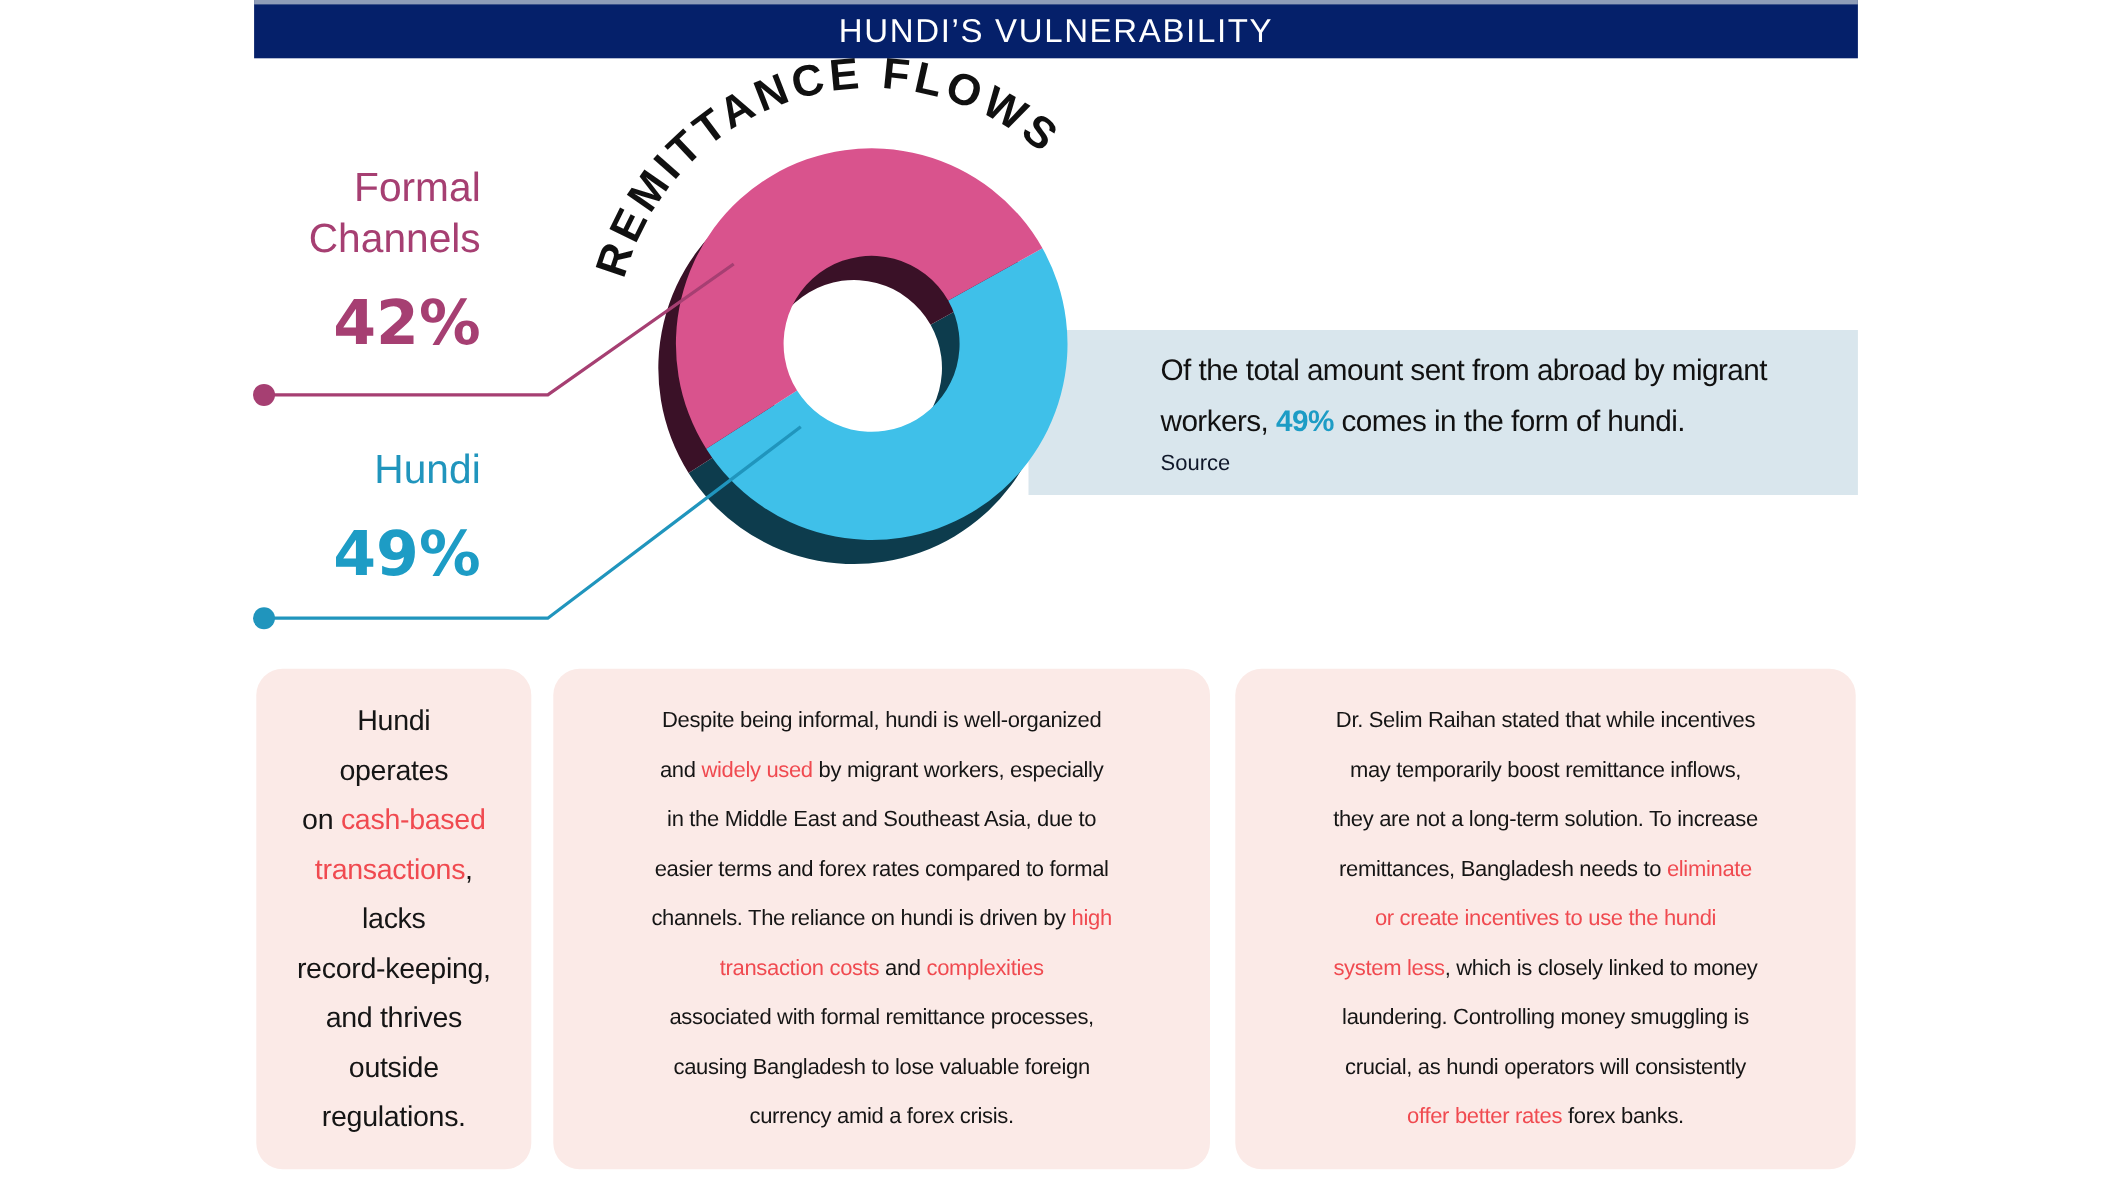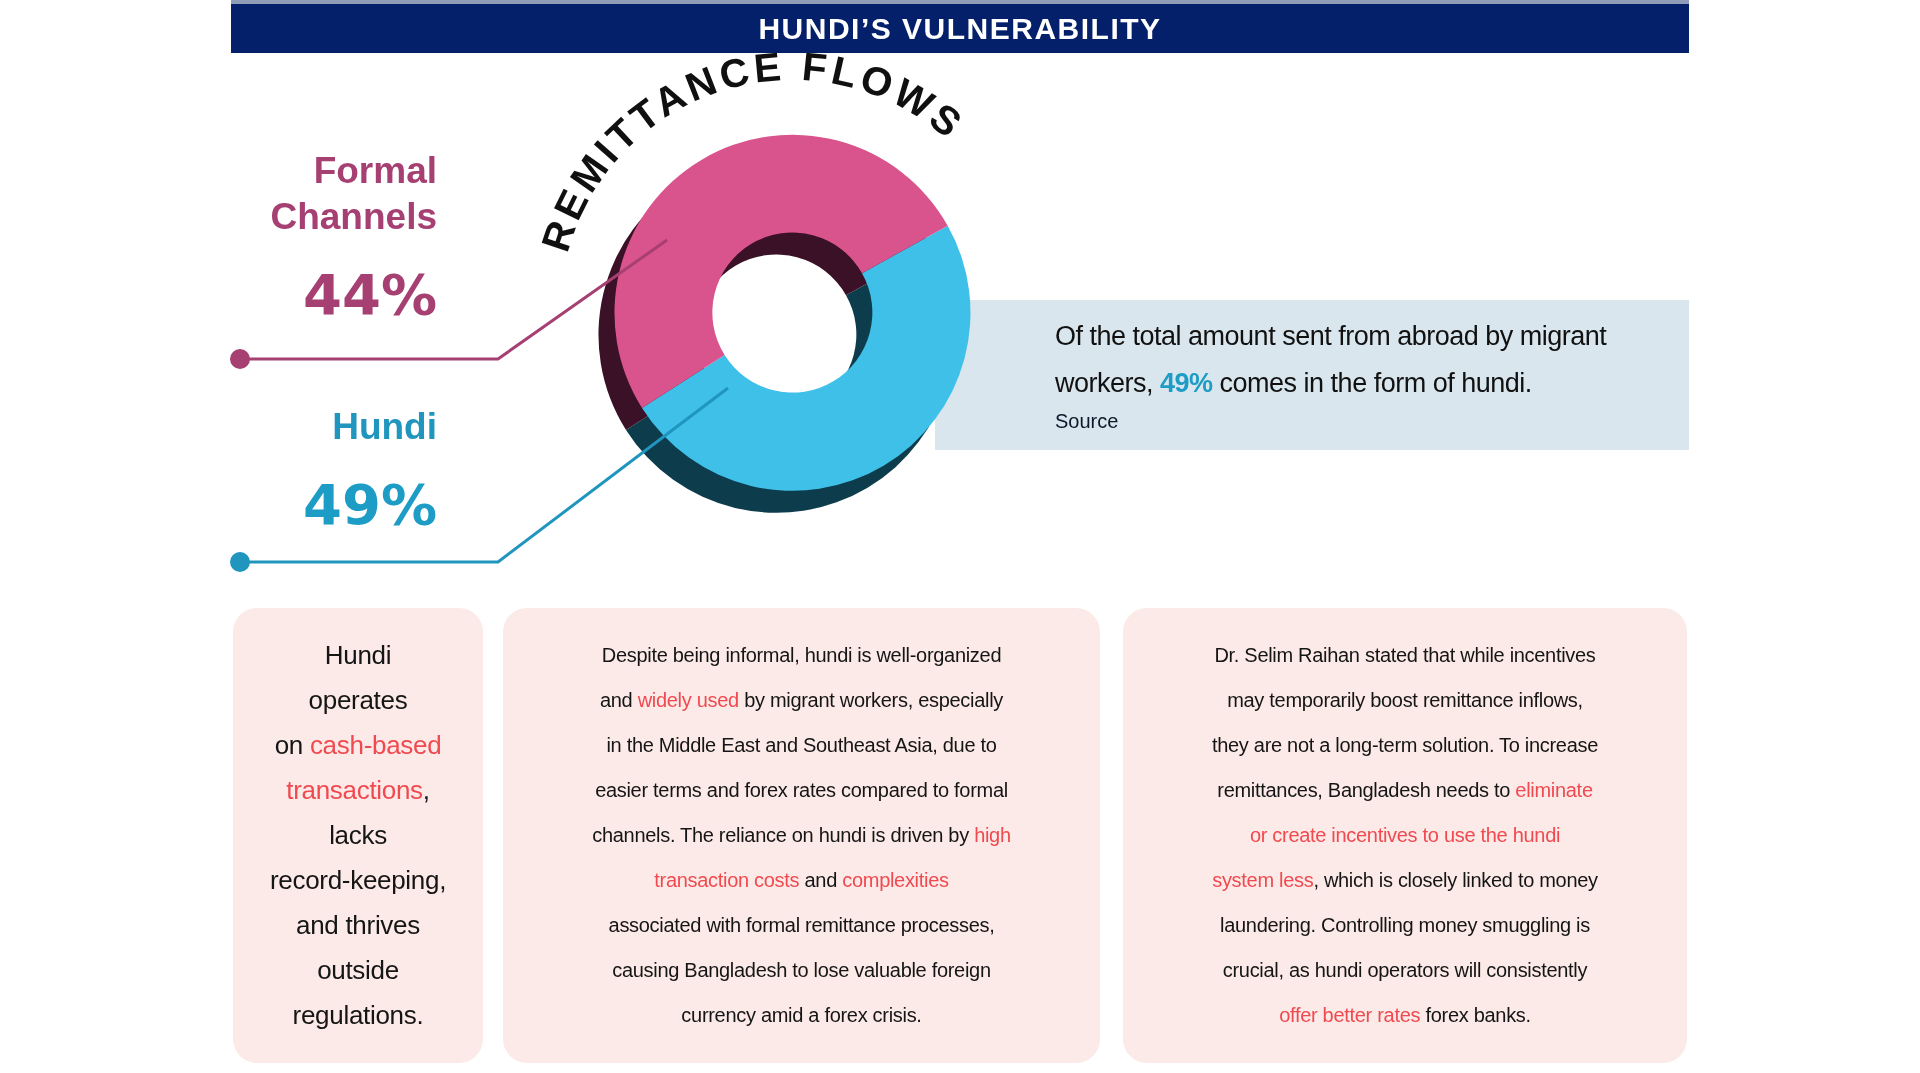--- a/index.html
+++ b/index.html
@@ -7,39 +7,39 @@
     position:relative;width:1920px;height:1073px;overflow:hidden;
     font-family:"Liberation Sans",sans-serif;color:#111;background:#ffffff;
   }
   
   .topbar{
     position:absolute;left:231px;top:0;width:1458px;height:53px;
     background:#05206a;border-top:4px solid #8f9db8;box-sizing:border-box;
     display:flex;align-items:center;justify-content:center;z-index:4;
   }
   .topbar h1{
-    margin:0;color:#ffffff;font-size:30px;font-weight:bold;letter-spacing:1.5px;
+    margin:0;color:#ffffff;font-size:30px;font-weight:normal;letter-spacing:1.5px;
   }
   
   .callout{
     position:absolute;left:935px;top:300px;width:754px;height:150px;
     background:#d9e6ed;z-index:1;box-sizing:border-box;
     padding:13px 42px 0 120px;
   }
   .callout-text{
     margin:0;font-size:27px;line-height:47px;letter-spacing:-0.5px;
     white-space:pre-line;color:#111;
   }
   .callout .hl{color:#1d9cc5;font-weight:bold;}
   .callout-source{font-size:20px;margin-top:3px;color:#0f172a;}
   
   .legend-name,.legend-pct{
     position:absolute;right:1483px;text-align:right;z-index:2;white-space:pre-line;
   }
-  .legend-name{font-size:37px;font-weight:bold;line-height:46px;}
+  .legend-name{font-size:37px;font-weight:normal;line-height:46px;}
   .legend-name.formal{top:148px;width:175px;color:#a63f72;}
   .legend-name.hundi{top:404px;width:175px;color:#2095bd;}
   .legend-pct{font-family:"DejaVu Sans","Liberation Sans",sans-serif;font-size:56px;font-weight:bold;}
   .legend-pct.formal-pct{top:262px;color:#a63f72;}
   .legend-pct.hundi-pct{top:472px;color:#1d9cc5;}
   
   .chart-svg{
     position:absolute;left:0;top:0;width:1920px;height:1073px;z-index:3;
     pointer-events:none;
   }
@@ -75,21 +75,21 @@
     <h1>HUNDI’S VULNERABILITY</h1>
   </header>
 
   <div class="callout">
     <p class="callout-text"><span>Of the total amount sent from abroad by migrant
 workers, </span><span class="hl">49%</span><span> comes in the form of hundi.</span></p>
     <div class="callout-source">Source</div>
   </div>
 
   <div class="legend-name formal">Formal Channels</div>
-  <div class="legend-pct formal-pct">44%</div>
+  <div class="legend-pct formal-pct">42%</div>
   <div class="legend-name hundi">Hundi</div>
   <div class="legend-pct hundi-pct">49%</div>
 
   <svg class="chart-svg" viewBox="0 0 1920 1073" aria-hidden="true">
     <g id="donut-layers">
         <path d="M947.7,225.7 A178 178 0 0 1 642.0,407.9 L724.6,355.1 A80 80 0 0 0 862.0,273.2 Z" fill="#0d3c4d" transform="translate(-16 22)"></path>
         <path d="M642.0,407.9 A178 178 0 1 1 947.7,225.7 L862.0,273.2 A80 80 0 1 0 724.6,355.1 Z" fill="#3a1127" transform="translate(-16 22)"></path>
         <path d="M947.7,225.7 A178 178 0 0 1 642.0,407.9 L724.6,355.1 A80 80 0 0 0 862.0,273.2 Z" fill="#3fc0e9"></path>
         <path d="M642.0,407.9 A178 178 0 1 1 947.7,225.7 L862.0,273.2 A80 80 0 1 0 724.6,355.1 Z" fill="#d9538d"></path>
       </g>

